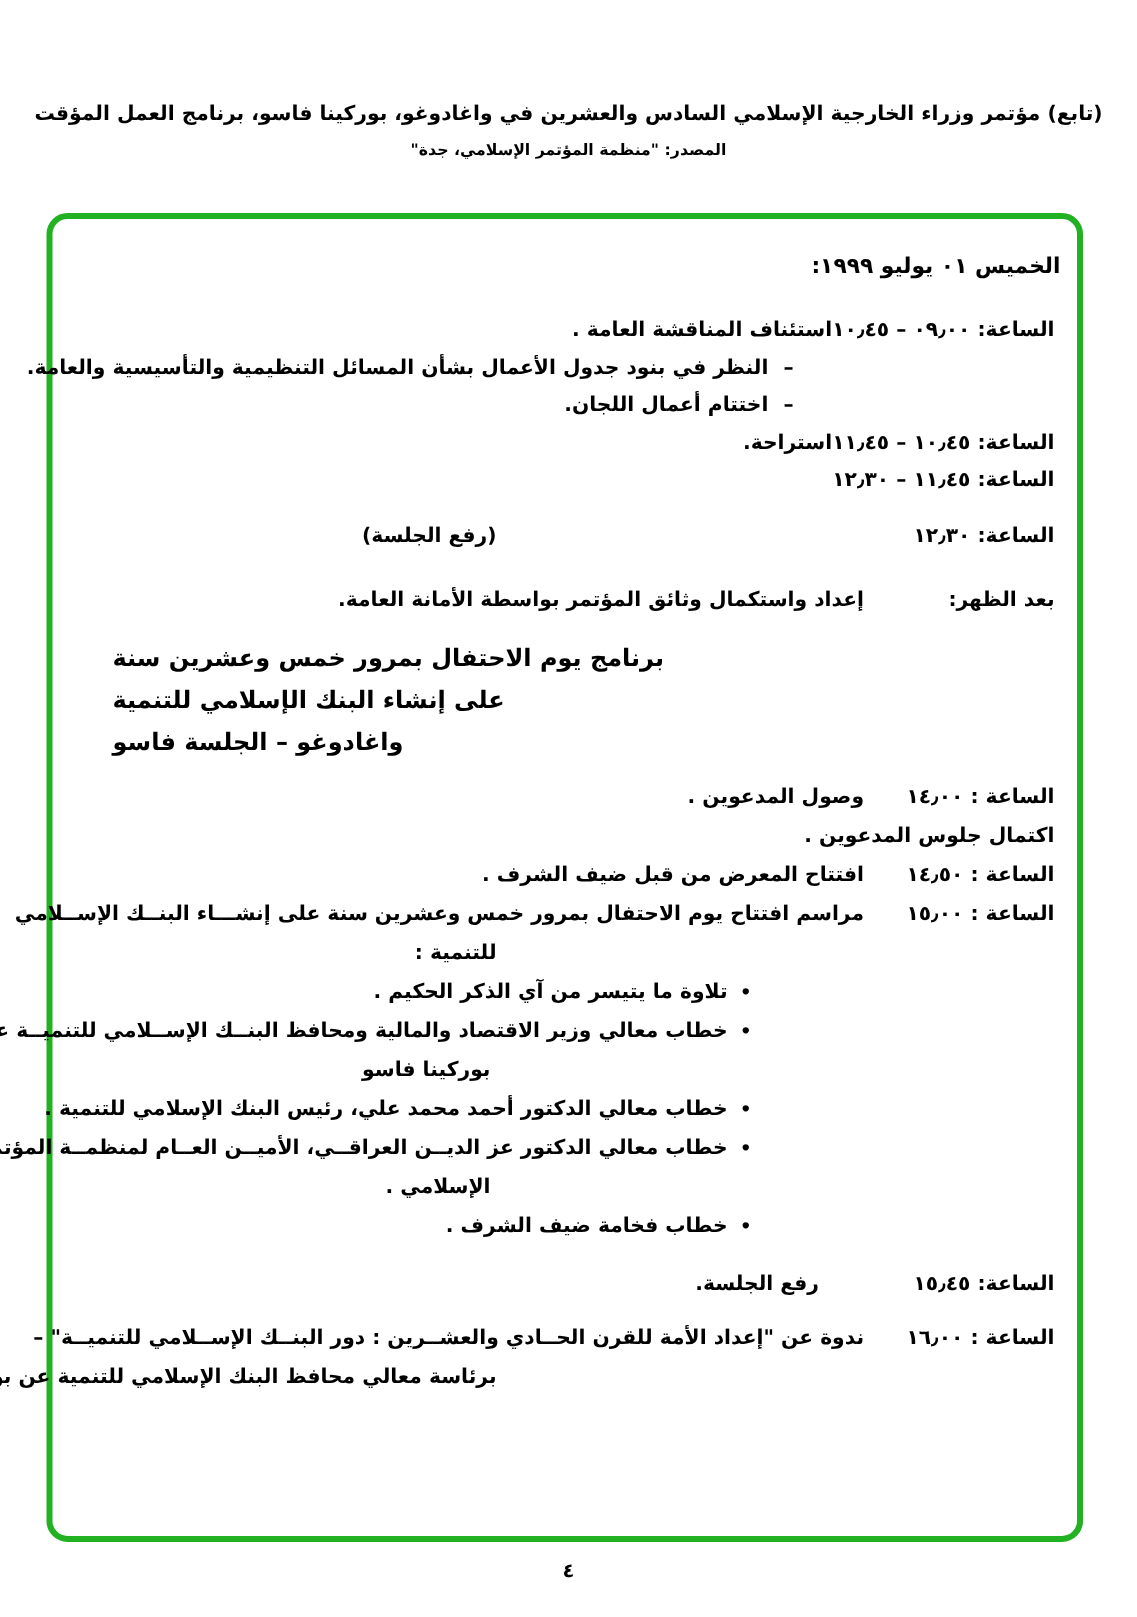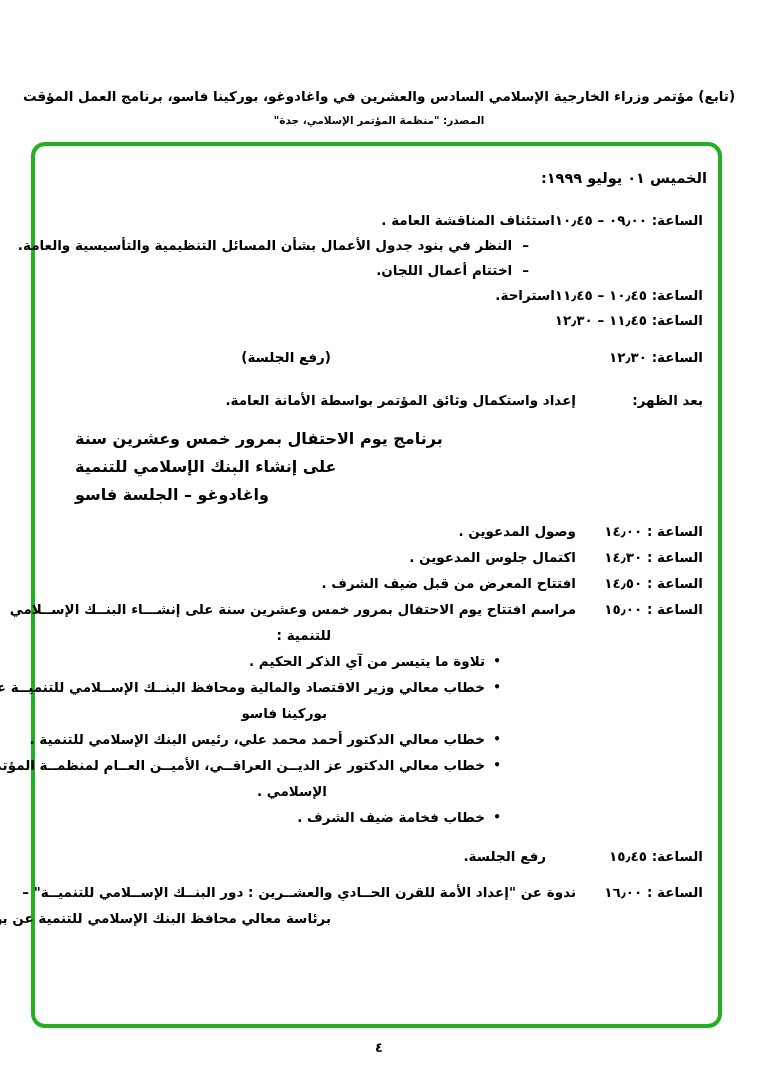--- a/index.html
+++ b/index.html
@@ -2,21 +2,21 @@
 <html lang="ar"><head>
 <meta charset="utf-8">
 <style>
   html,body{margin:0;padding:0;}
   body{
     width:758px;height:1078px;position:relative;overflow:hidden;
     background:#ffffff;color:#000;
     font-family:"DejaVu Sans",sans-serif;font-weight:bold;
   }
   
-  .doc-header{position:absolute;top:88px;left:0;width:758px;text-align:center;direction:rtl;}
+  .doc-header{position:absolute;top:68px;left:0;width:758px;text-align:center;direction:rtl;}
   .doc-header .l1{font-size:13.5px;line-height:17px;}
   .doc-header .l2{font-size:10.5px;line-height:13px;margin-top:9px;}
   
   .box{
     position:absolute;left:31px;top:142px;width:683px;height:878px;
     border:4px solid #ef4444;border-radius:14px;box-sizing:content-box;
   }
   .content{direction:rtl;text-align:right;padding:12px 15px 0 40px;font-size:13.5px;}
   .date-heading{font-size:14.5px;line-height:20px;margin:10px -4px 0 0;}
   
@@ -101,21 +101,20 @@
     </div>
 
     <div class="sec2">
       <div class="srow mt-9">
         <div class="time">الساعة : ١٤٫٠٠</div>
         <div class="desc">
             <div class="line">وصول المدعوين .</div>
           </div>
       </div>
       <div class="srow">
-        <div class="time">الساعة : ١٤٫٣٠</div>
         <div class="desc">
             <div class="line">اكتمال جلوس المدعوين .</div>
           </div>
       </div>
       <div class="srow">
         <div class="time">الساعة : ١٤٫٥٠</div>
         <div class="desc">
             <div class="line">افتتاح المعرض من قبل ضيف الشرف .</div>
           </div>
       </div>

